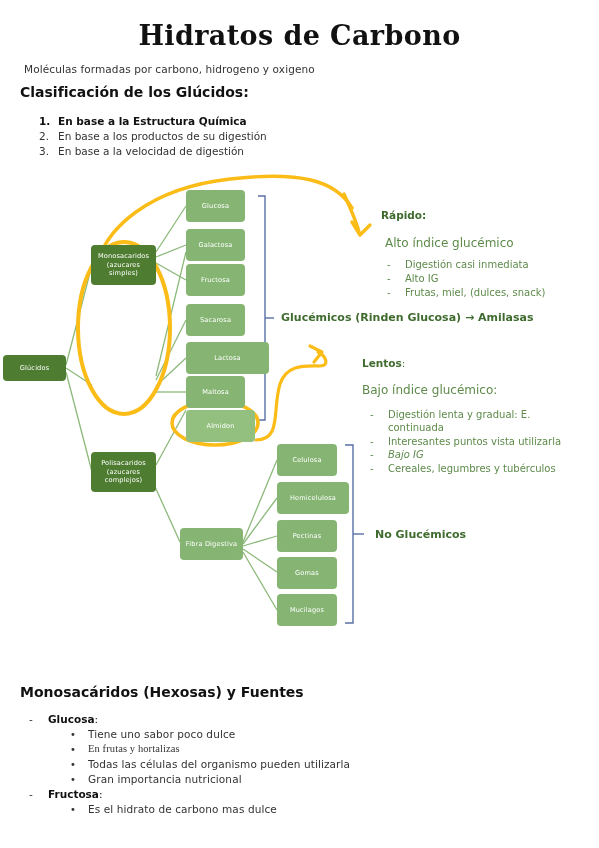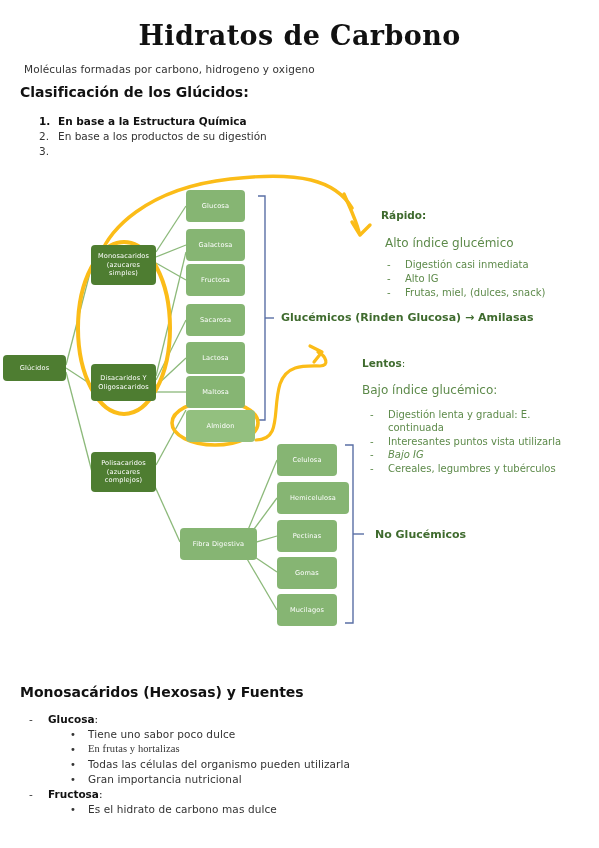--- a/index.html
+++ b/index.html
@@ -79,20 +79,21 @@
 
   <div class="doc-title">Hidratos de Carbono</div>
   <div class="intro-line">Moléculas formadas por carbono, hidrogeno y oxigeno</div>
   <div class="section-head" id="clasif">Clasificación de los Glúcidos:</div>
 
   <div class="ol-num b" style="left:39px;top:115px;">1.</div>
   <div class="ol-item b" style="left:58px;top:115px;">En base a la Estructura Química</div>
   <div class="ol-num" style="left:39px;top:130px;">2.</div>
   <div class="ol-item" style="left:58px;top:130px;">En base a los productos de su digestión</div>
   <div class="ol-num" style="left:39px;top:145px;">3.</div>
+  <div class="ol-item" style="left:58px;top:145px;">En base a la velocidad de digestión</div>
 
   <div class="diagram">
 
     <svg class="svg-layer" viewBox="0 0 599 520">
 
       <g stroke="#8cb97a" stroke-width="1.3" fill="none">
         <line x1="66" y1="205" x2="92" y2="105"></line>
         <line x1="66" y1="208" x2="92" y2="225"></line>
         <line x1="66" y1="212" x2="92" y2="312"></line>
       </g>
@@ -142,45 +143,42 @@
       <path d="M 310 186 L 322 192 L 314 202" stroke="#fbbc18" stroke-width="3.2" fill="none" stroke-linecap="round" stroke-linejoin="round"></path>
     </svg>
 
     <div class="node dark" style="left:3px;top:195px;width:63px;height:26px;">
       <span>Glúcidos</span>
     </div>
 
     <div class="node dark" style="left:91px;top:85px;width:65px;height:40px;">
       <span>Monosacaridos (azucares simples)</span>
     </div>
-    <div class="node dark" style="left:91px;top:204px;width:65px;height:37px;">
-      <span>Disacaridos Y Oligosacaridos</span>
-    </div>
     <div class="node dark" style="left:91px;top:292px;width:65px;height:40px;">
       <span>Polisacaridos (azucares complejos)</span>
     </div>
 
-    <div class="node mid" style="left:180px;top:368px;width:77px;height:32px;">
+    <div class="node mid" style="left:180px;top:368px;width:63px;height:32px;">
       <span>Fibra Digestiva</span>
     </div>
 
     <div class="node mid" style="left:186px;top:30px;width:59px;height:32px;">
       <span>Glucosa</span>
     </div>
     <div class="node mid" style="left:186px;top:69px;width:59px;height:32px;">
       <span>Galactosa</span>
     </div>
     <div class="node mid" style="left:186px;top:104px;width:59px;height:32px;">
       <span>Fructosa</span>
     </div>
 
     <div class="node mid" style="left:186px;top:144px;width:59px;height:32px;">
       <span>Sacarosa</span>
     </div>
-    <div class="node mid" style="left:186px;top:182px;width:59px;height:32px;">
+    <div class="node mid" style="left:186px;top:182px;width:83px;height:32px;">
       <span>Lactosa</span>
     </div>
     <div class="node mid" style="left:186px;top:216px;width:59px;height:32px;">
       <span>Maltosa</span>
     </div>
 
     <div class="node light" style="left:186px;top:250px;width:69px;height:32px;">
       <span>Almidon</span>
     </div>
 

